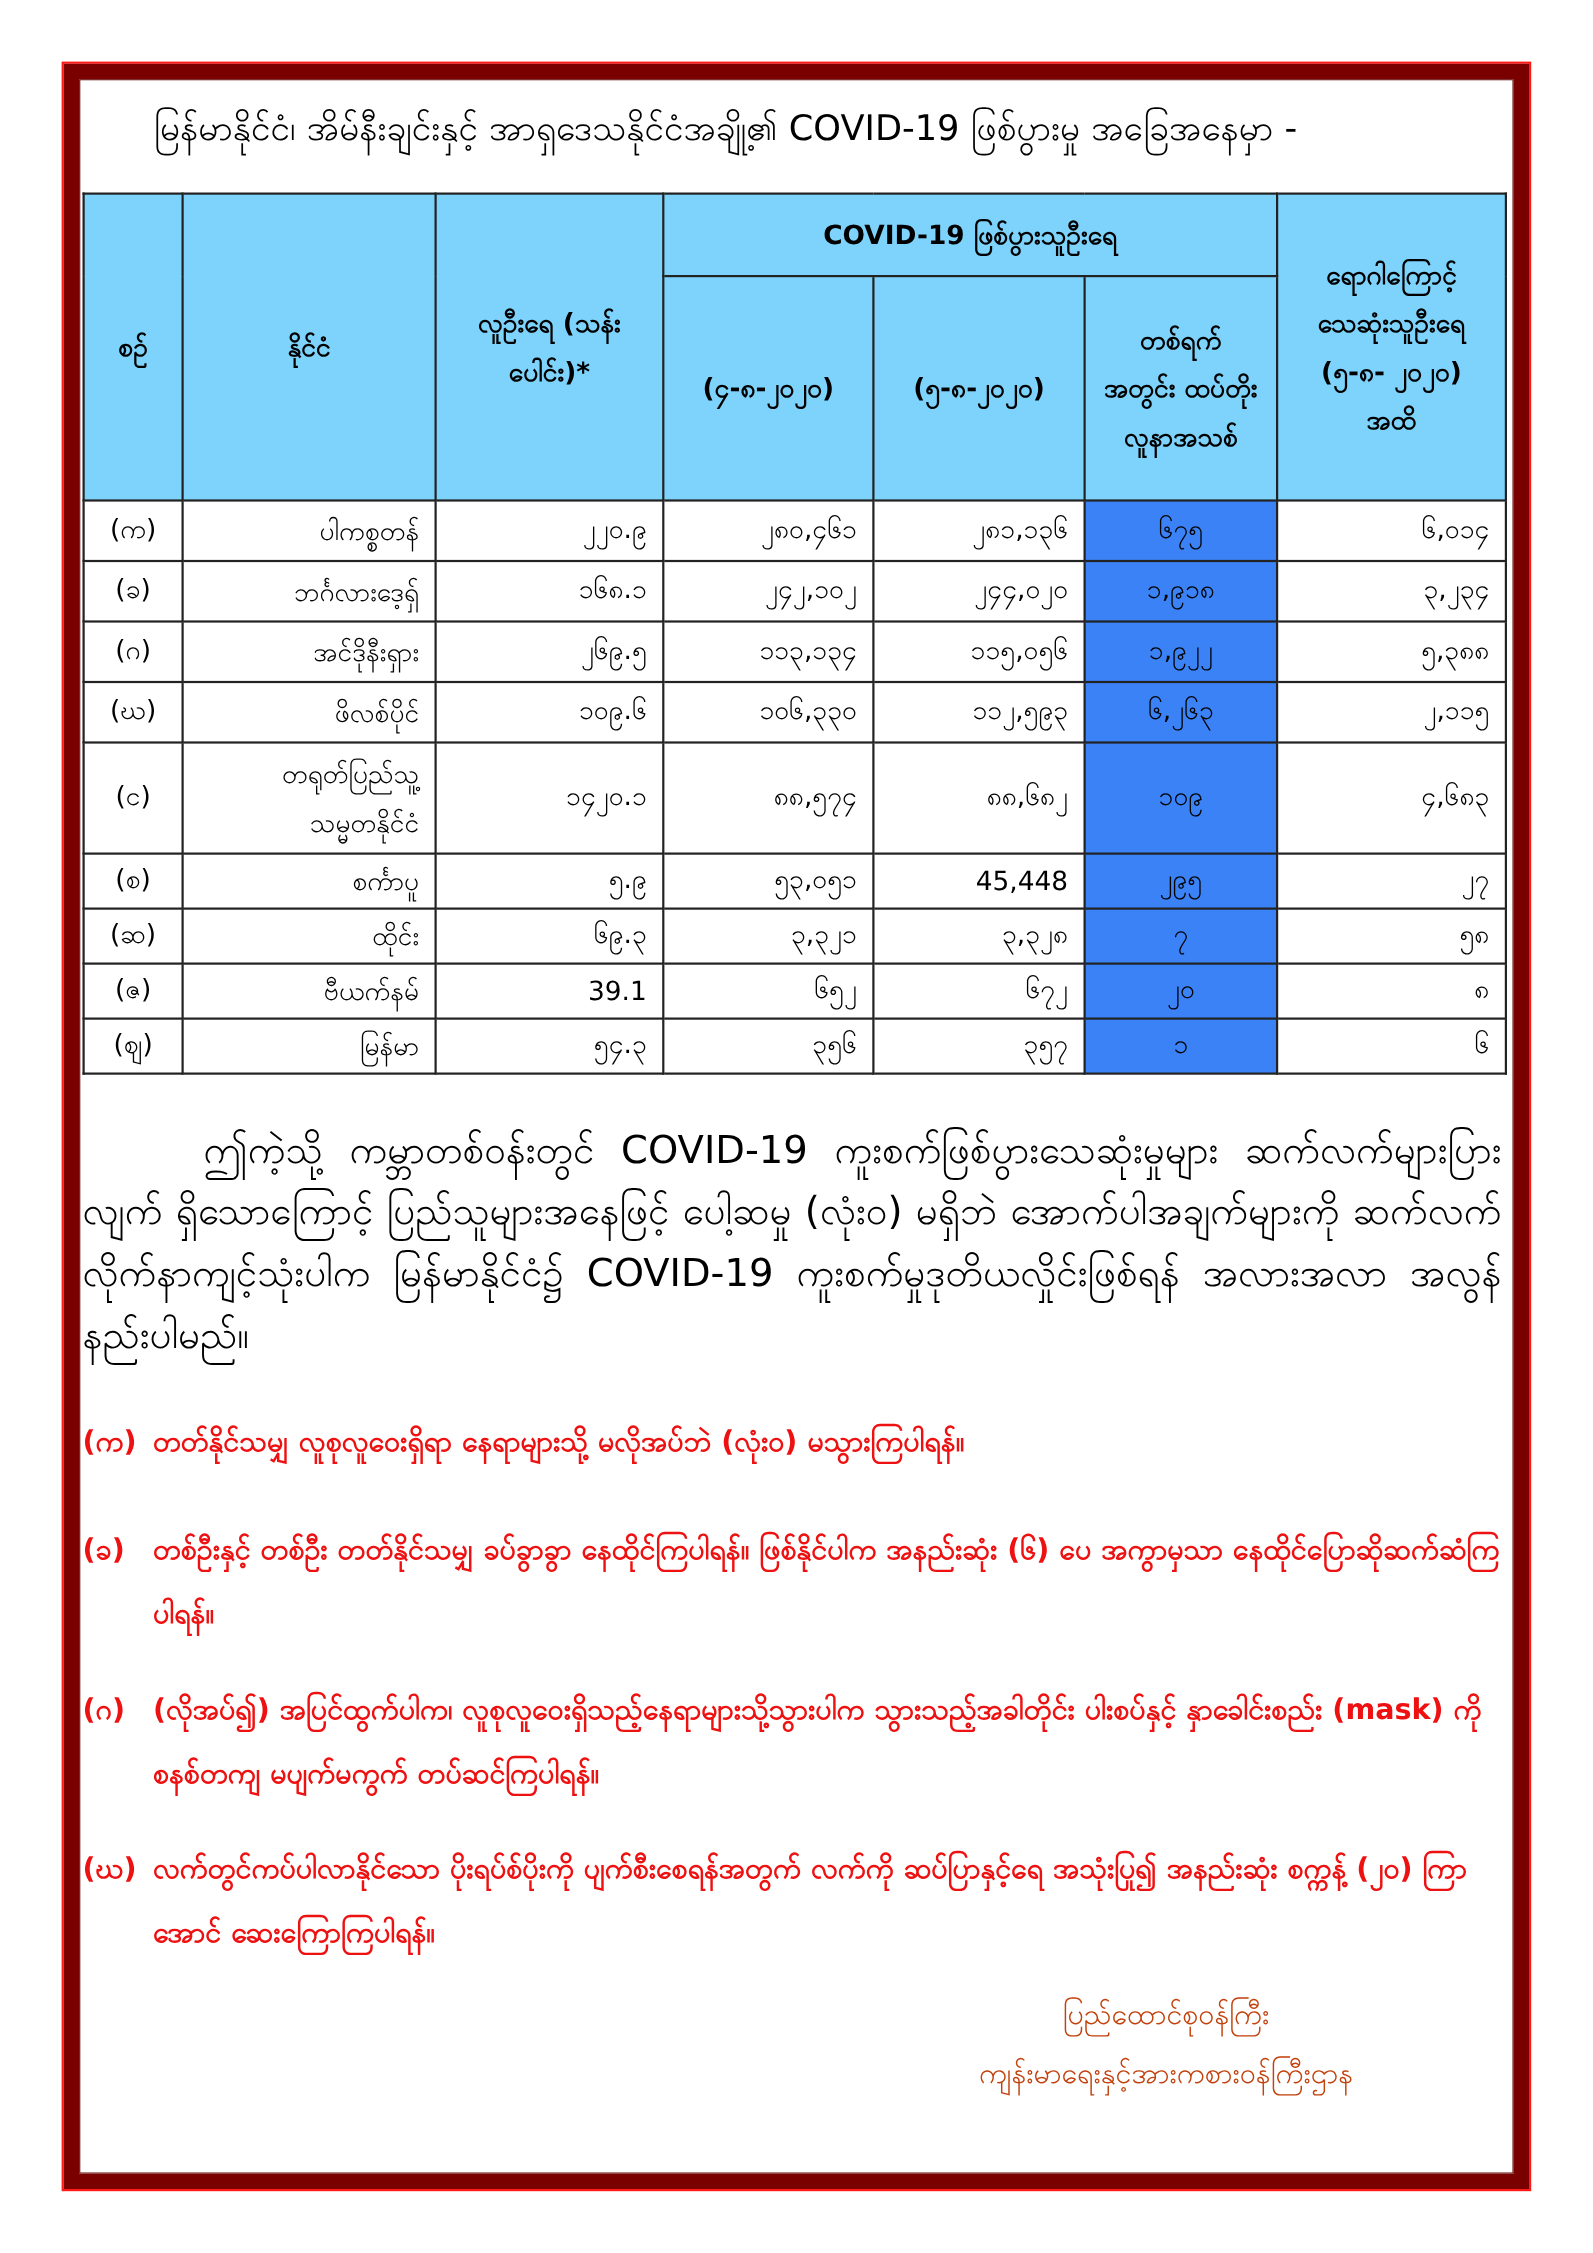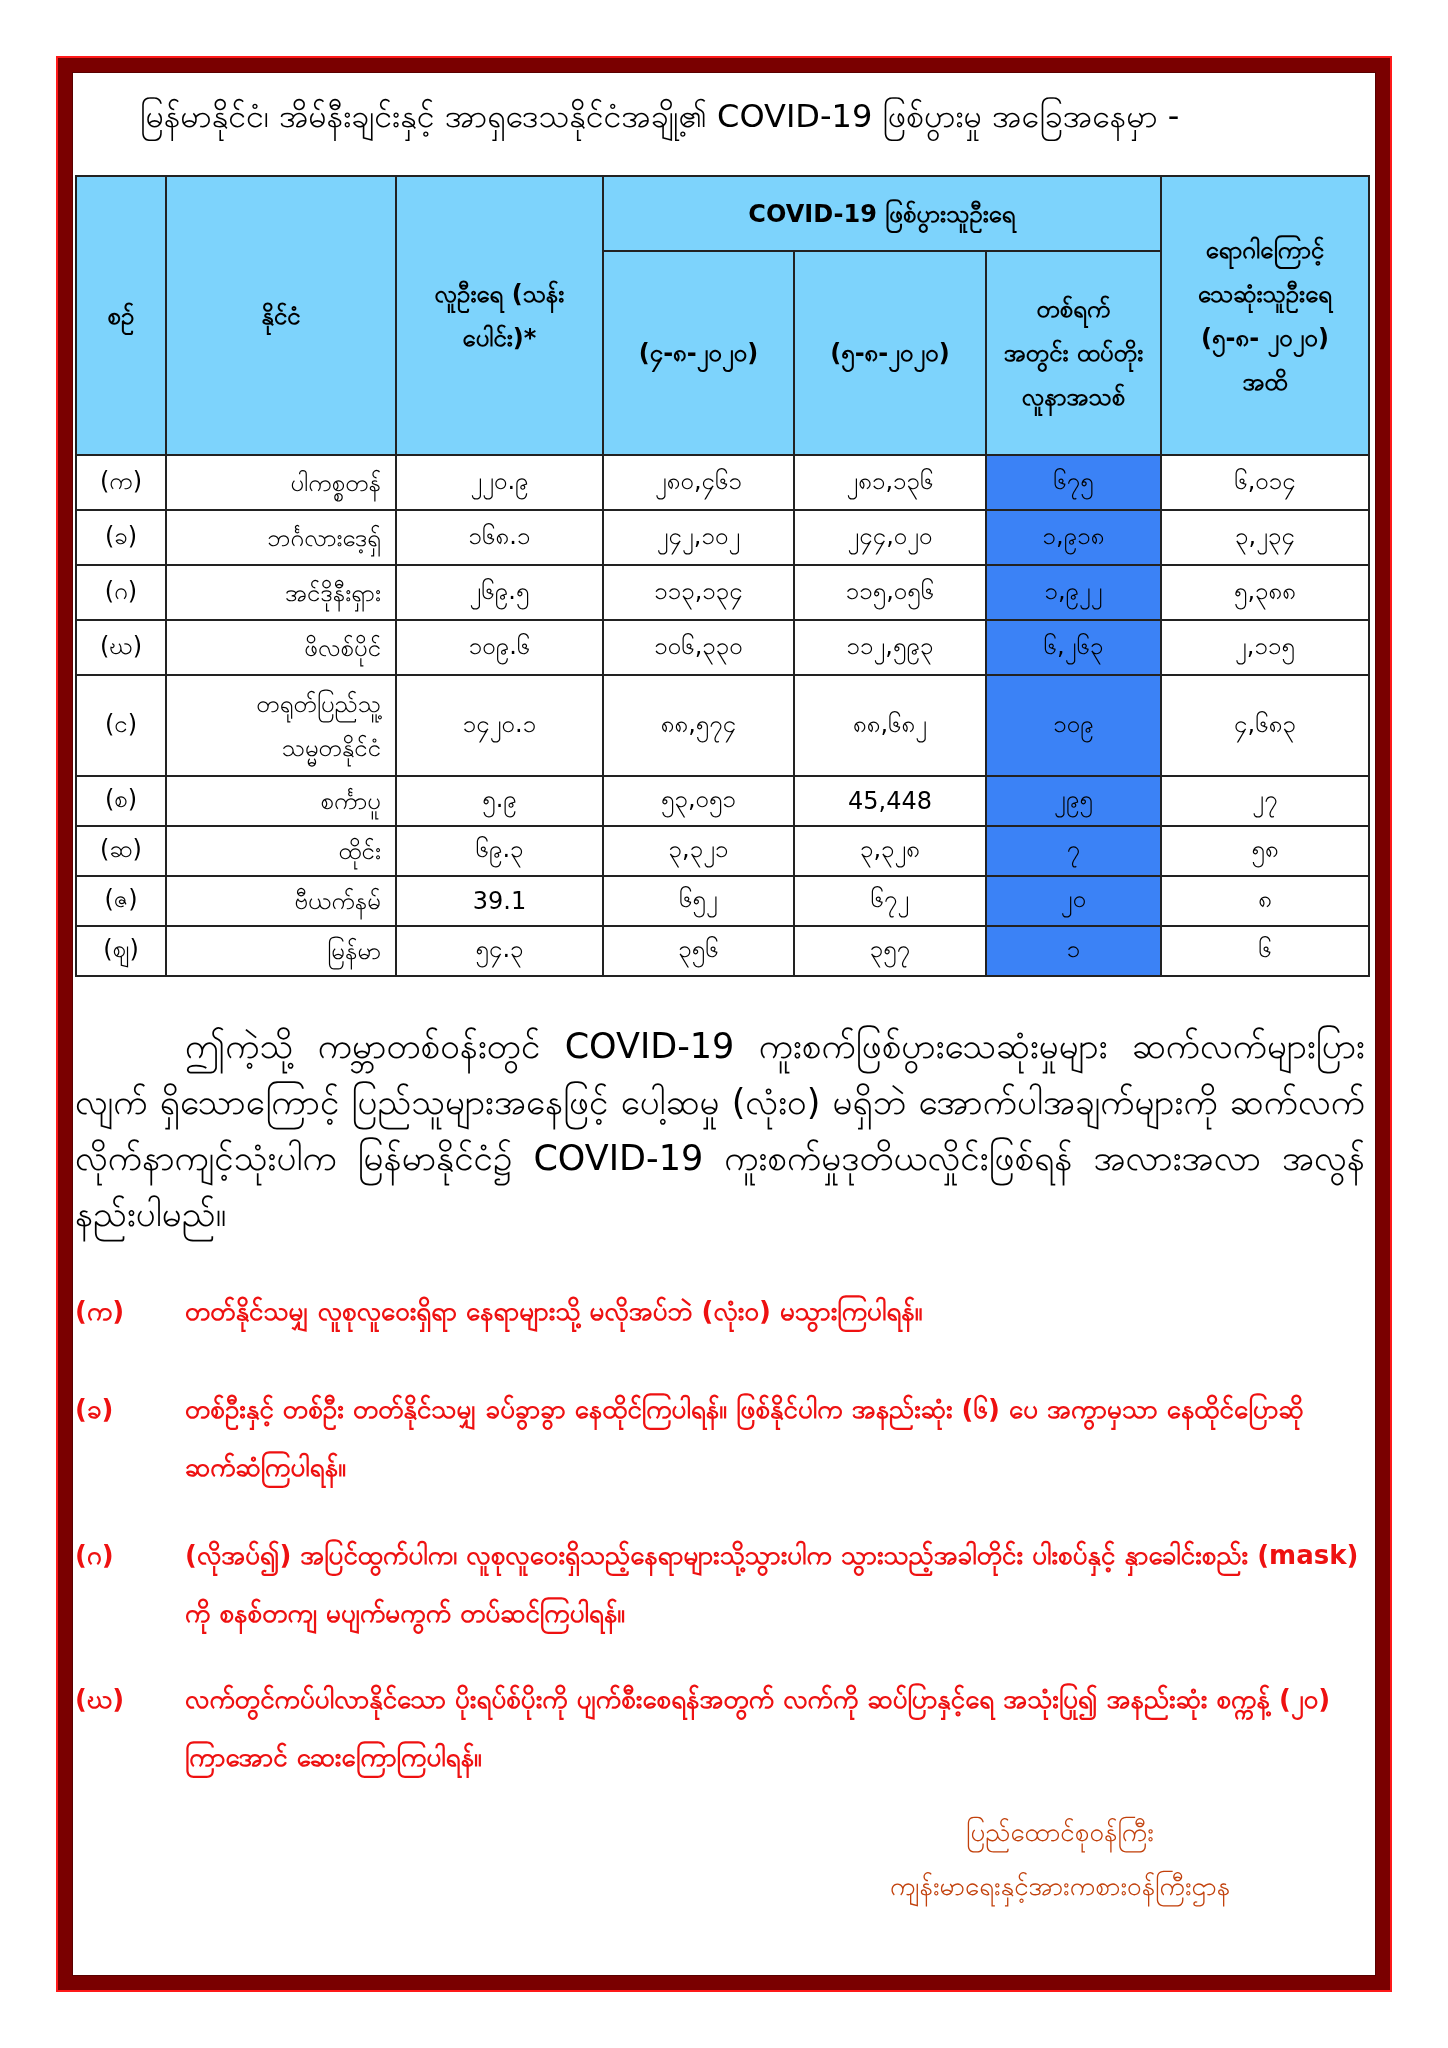--- a/index.html
+++ b/index.html
@@ -24,27 +24,27 @@
   table.stats th, table.stats td { border: 2px solid #222; padding: 0 14px; }
   table.stats th {
     background: #7dd3fc; font-weight: bold; text-align: center; vertical-align: middle;
     font-size: 24px; line-height: 44px;
   }
   table.stats td { height: 53px; vertical-align: middle; }
   table.stats tr.tall td { height: 99px; }
   table.stats tr.short td { height: 48px; }
   .c-idx { text-align: center; }
   .c-name { text-align: right; line-height: 44px; margin-left: 35px; }
-  .c-num { text-align: center; border-radius: 26px; }
+  .c-num { text-align: right; border-radius: 26px; }
   .c-inc { background: #3b82f6; text-align: center; }
   .para-wrap { position: absolute; left: 75px; top: 1018px; width: 1290px; font-size: 35px; line-height: 56px; text-align: justify; }
   .para-wrap .indent { display: inline-block; width: 110px; }
   .advice { position: absolute; left: 75px; width: 1290px; color: #ee1111; font-weight: bold; font-size: 26px; line-height: 58px; }
   .advice .lbl { position: absolute; left: 0; top: 0; width: 80px; }
-  .advice .txt { margin-left: 110px; display: block; }
+  .advice .txt { margin-left: 64px; display: block; }
   .sig { position: absolute; color: #c2410c; font-size: 26px; line-height: 48px; text-align: center; }
 </style>
 </head>
 <body>
 
 <div class="frame"></div>
 
 <div class="doc-title">မြန်မာနိုင်ငံ၊ အိမ်နီးချင်းနှင့် အာရှဒေသနိုင်ငံအချို့၏ COVID-19 ဖြစ်ပွားမှု အခြေအနေမှာ -</div>
 
 <table class="stats">

